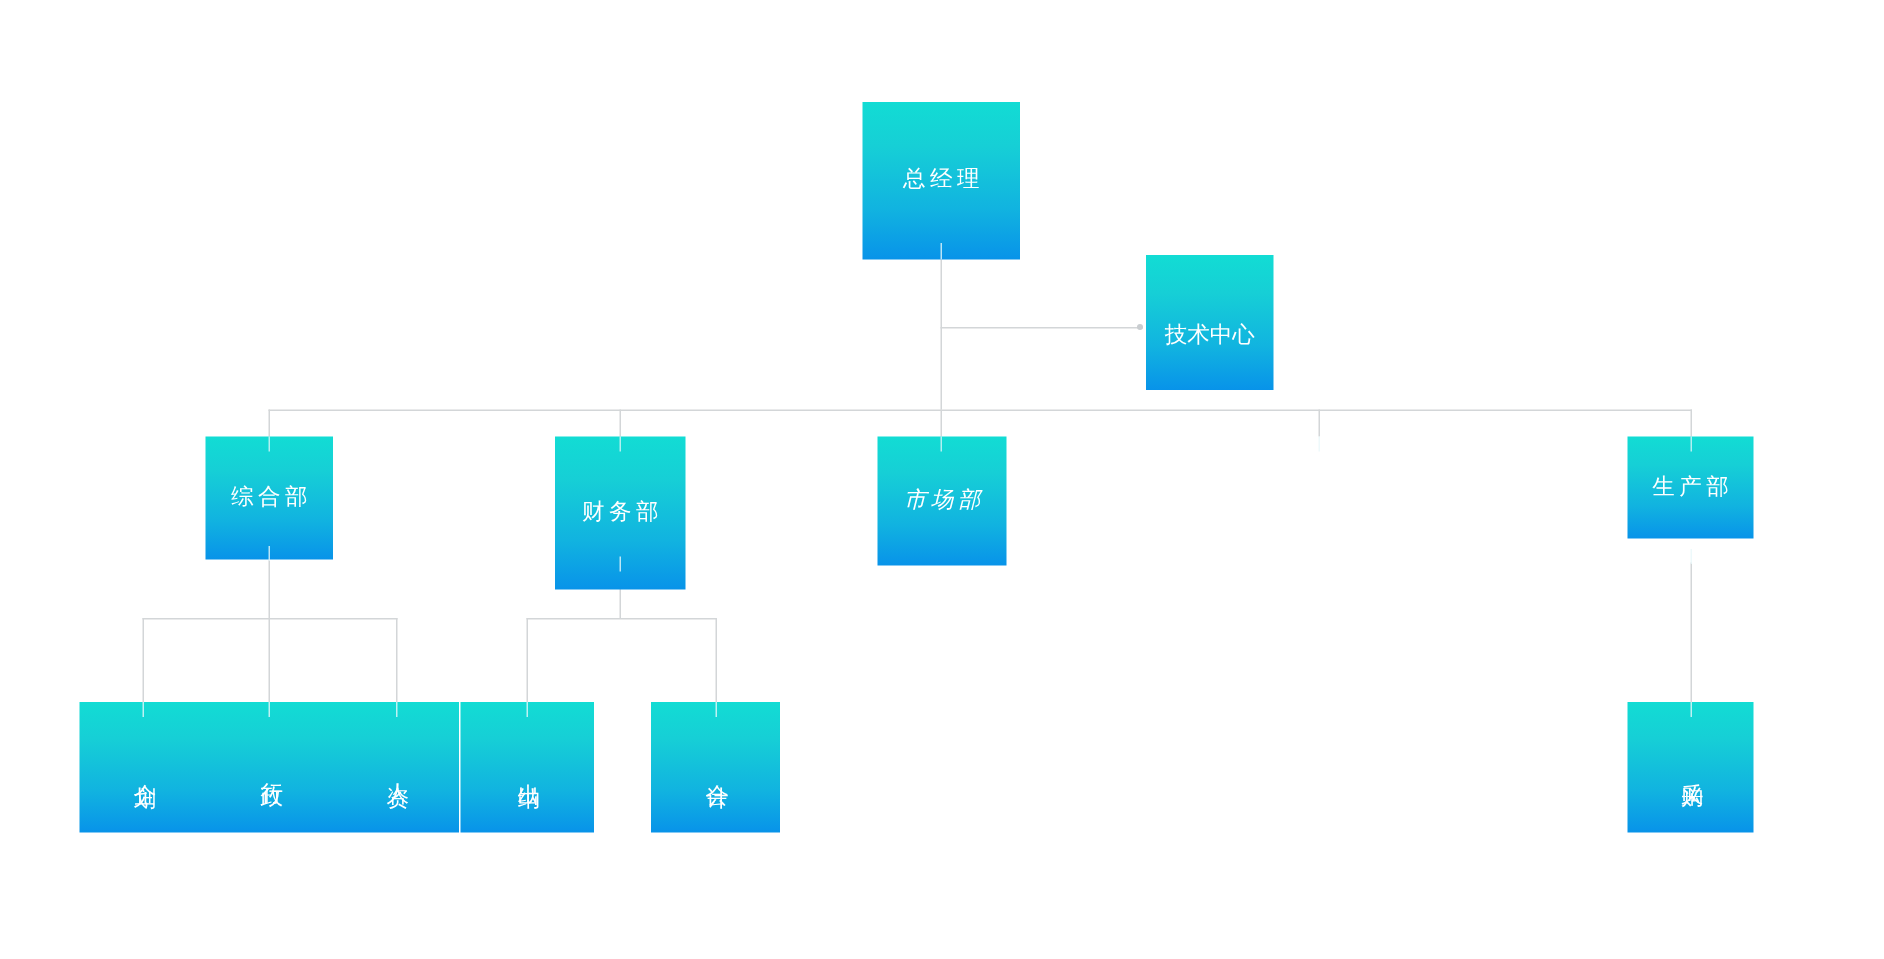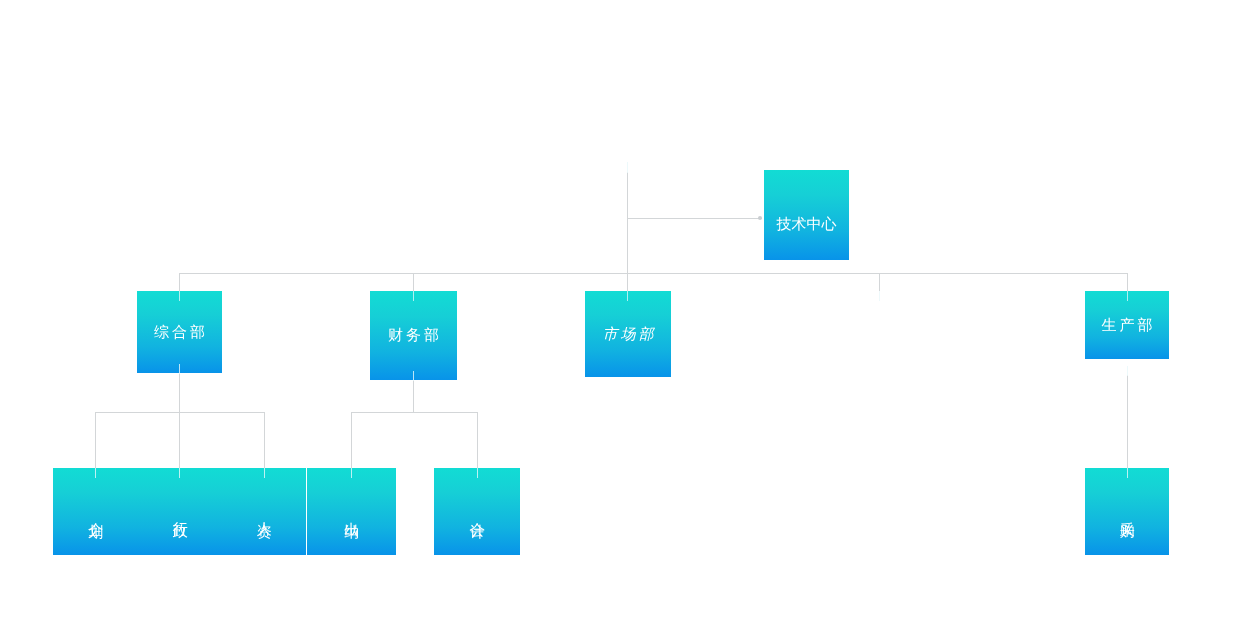--- a/index.html
+++ b/index.html
@@ -103,30 +103,33 @@
   <div class="line v" style="left:179px; top:412px; height:56px;"></div>
   <div class="line v" style="left:264px; top:412px; height:56px;"></div>
 
   <div class="line v" style="left:413px; top:380px; height:32px;"></div>
   <div class="line h" style="left:351px; top:412px; width:127px;"></div>
   <div class="line v" style="left:351px; top:412px; height:56px;"></div>
   <div class="line v" style="left:477px; top:412px; height:56px;"></div>
 
   <div class="line v" style="left:1127px; top:375px; height:93px;"></div>
 
+  <div class="node" style="left:575px; top:68px; width:105px; height:105px;">
+    <span class="label">总经理</span>
+  </div>
 
   <div class="node compact" style="left:764px; top:170px; width:85px; height:90px; align-items:flex-end; padding-bottom:26px;">
     <span class="label">技术中心</span>
   </div>
 
   <div class="node" style="left:137px; top:291px; width:85px; height:82px;">
     <span class="label">综合部</span>
   </div>
 
-  <div class="node" style="left:370px; top:291px; width:87px; height:89px;">
+  <div class="node" style="left:370px; top:291px; width:87px; height:102px;">
     <span class="label">财务部</span>
   </div>
 
   <div class="node" style="left:585px; top:291px; width:86px; height:86px;font-style:italic;">
     <span class="label">市场部</span>
   </div>
 
 
   <div class="node" style="left:1085px; top:291px; width:84px; height:68px;">
     <span class="label">生产部</span>

